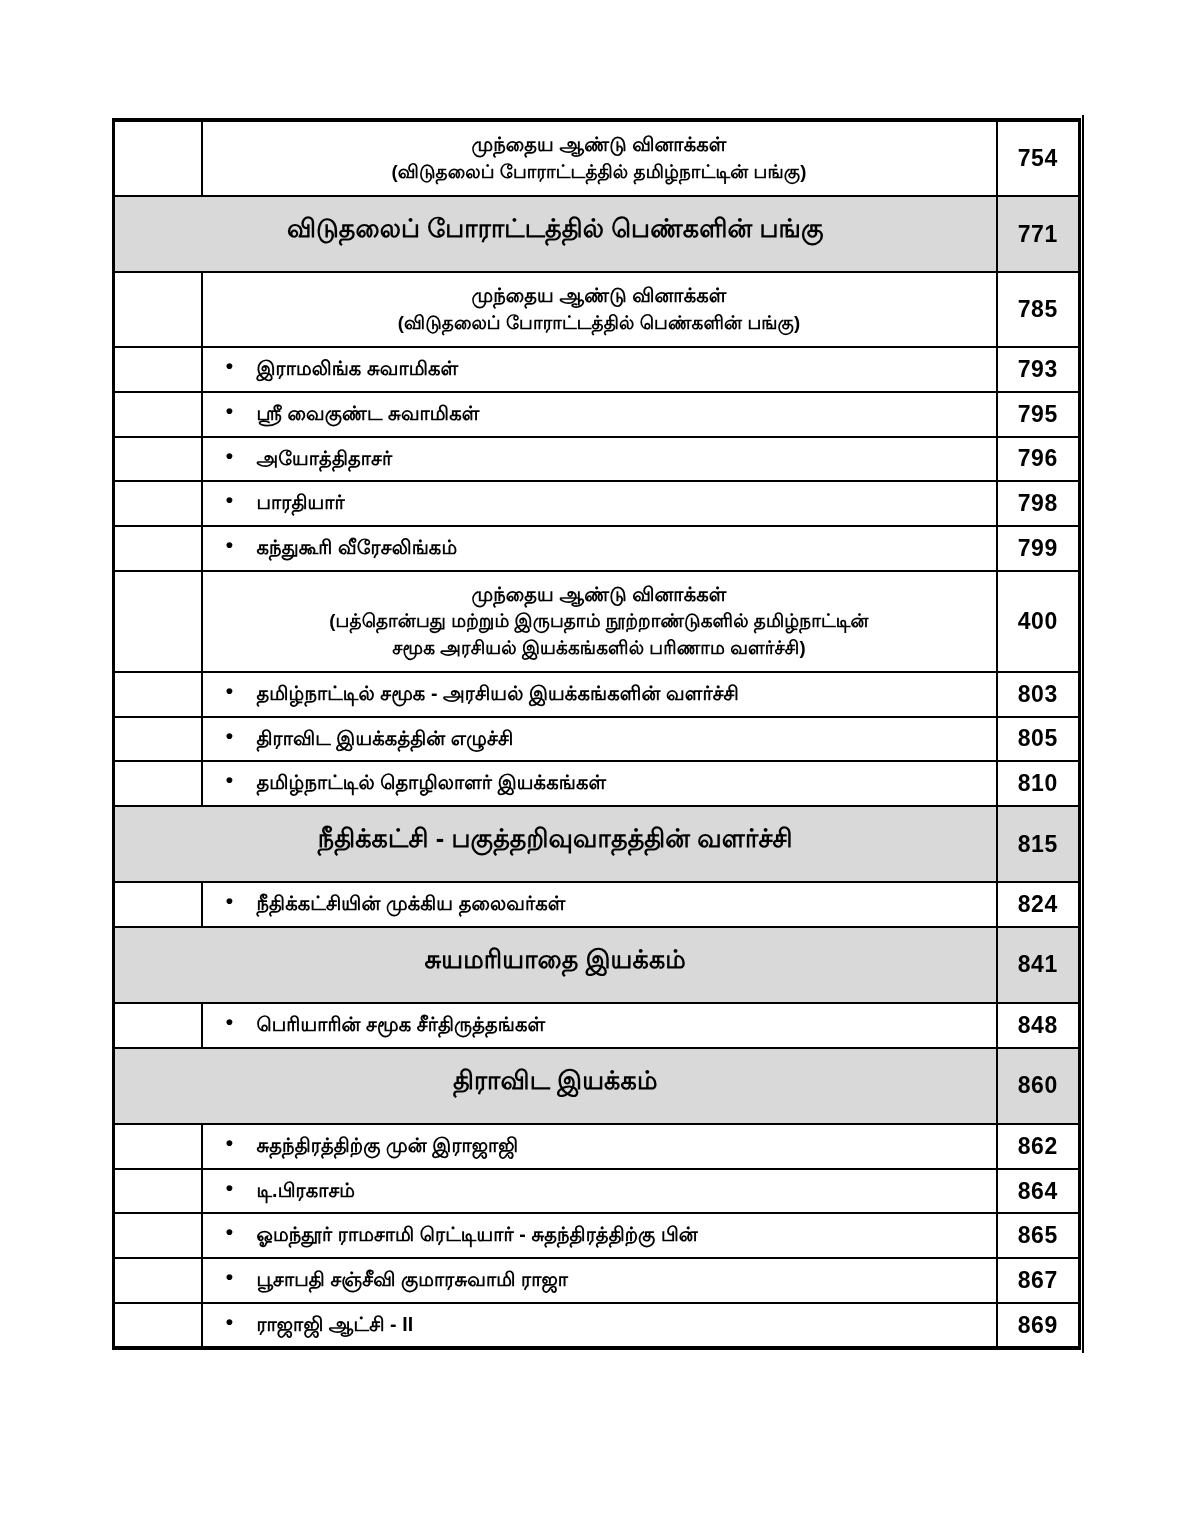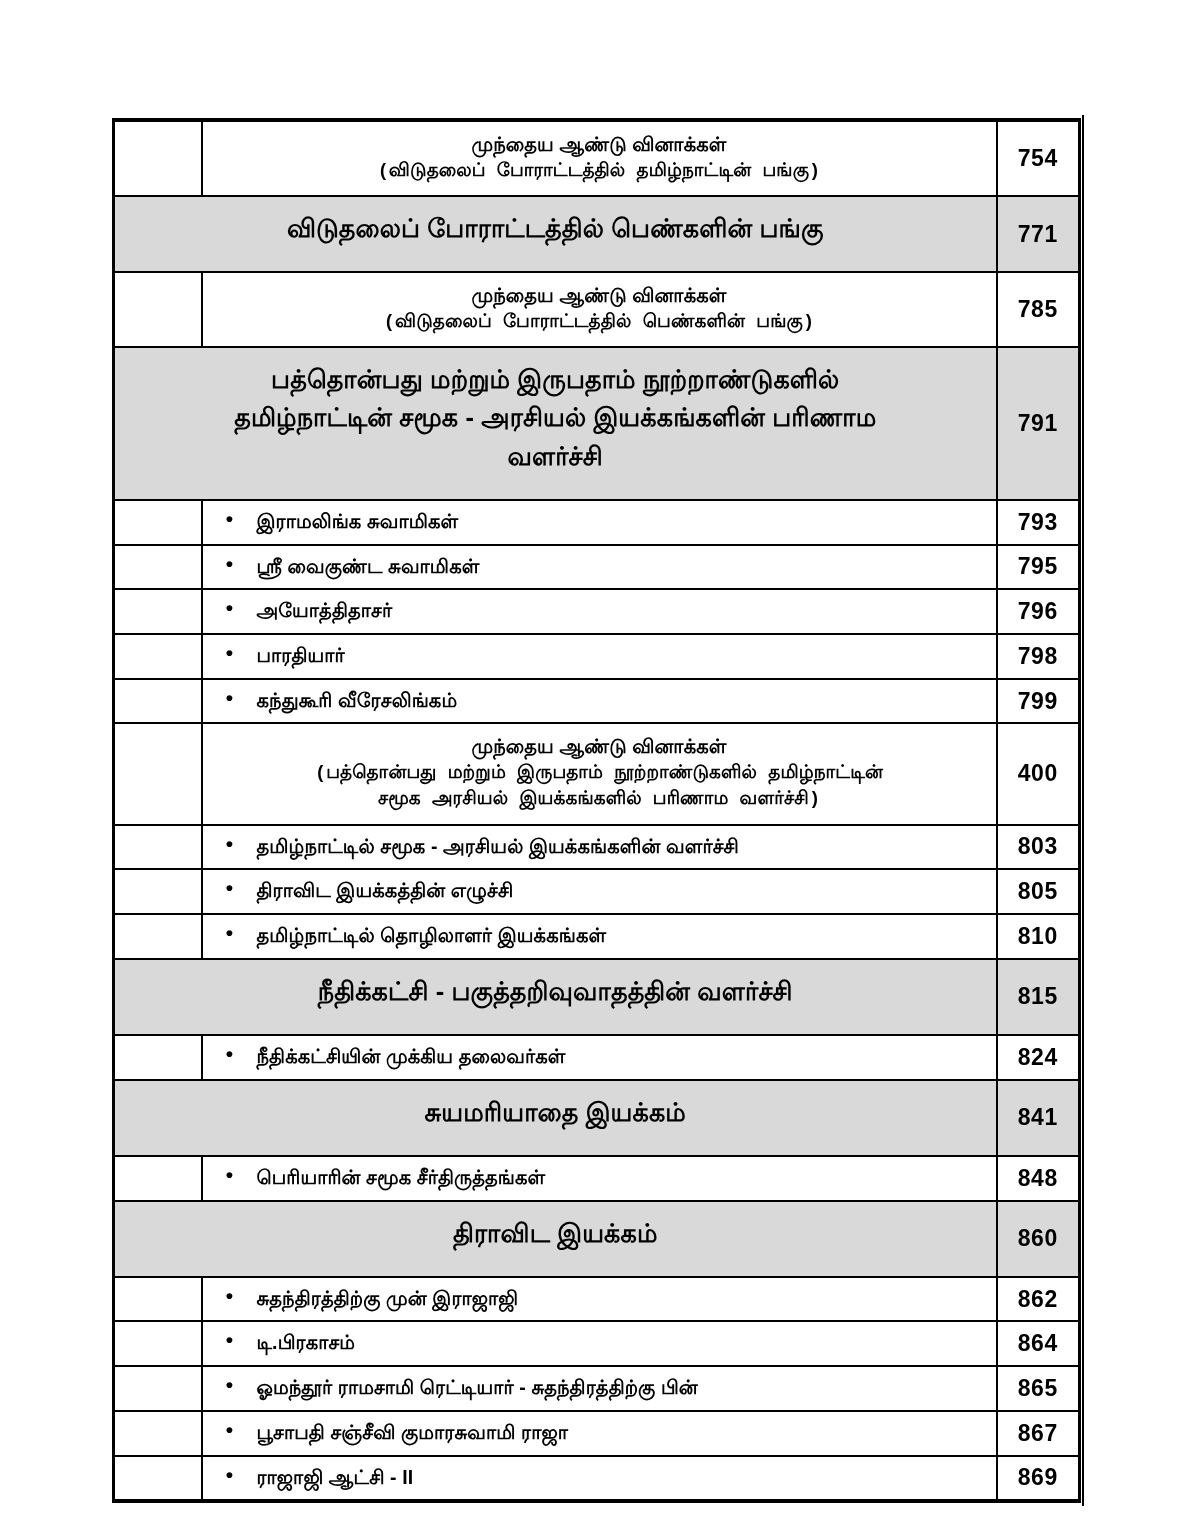--- a/index.html
+++ b/index.html
@@ -113,21 +113,21 @@
     top: -2px;
   }
   td.text.bullet .bullet-label {
     flex: 1 1 auto;
     text-align: left;
     font-size: 19.5px;
   }
 
   
   td.text .ln { display: block; }
-  td.text .ln.sub { font-size: 18.5px; font-family: Liberation Mono, monospace; }
+  td.text .ln.sub { font-size: 18.5px; }
   td.text.tight { padding-top: 9px; padding-bottom: 10px; }
 </style>
 </head>
 <body>
 
 <div id="page">
   <div id="toc-wrap">
     <table class="toc">
       <colgroup>
         <col class="c-gutter">
@@ -150,28 +150,20 @@
             <td class="page">771</td>
           </tr>
           <tr>
             <td class="gutter"></td>
             <td class="text tight">
               <span class="ln">முந்தைய ஆண்டு வினாக்கள்</span>
               <span class="ln sub">(விடுதலைப் போராட்டத்தில் பெண்களின் பங்கு)</span>
             </td>
             <td class="page">785</td>
           </tr>
-          <tr class="section">
-            <td class="text" colspan="2">
-              <span class="ln">பத்தொன்பது மற்றும் இருபதாம் நூற்றாண்டுகளில்</span>
-              <span class="ln">தமிழ்நாட்டின் சமூக - அரசியல் இயக்கங்களின் பரிணாம</span>
-              <span class="ln">வளர்ச்சி</span>
-            </td>
-            <td class="page">791</td>
-          </tr>
           <tr>
             <td class="gutter"></td>
             <td class="text bullet">
               <div class="row-inner">
                 <span class="bullet-dot">•</span>
                 <span class="bullet-label">இராமலிங்க சுவாமிகள்</span>
               </div>
             </td>
             <td class="page">793</td>
           </tr>

